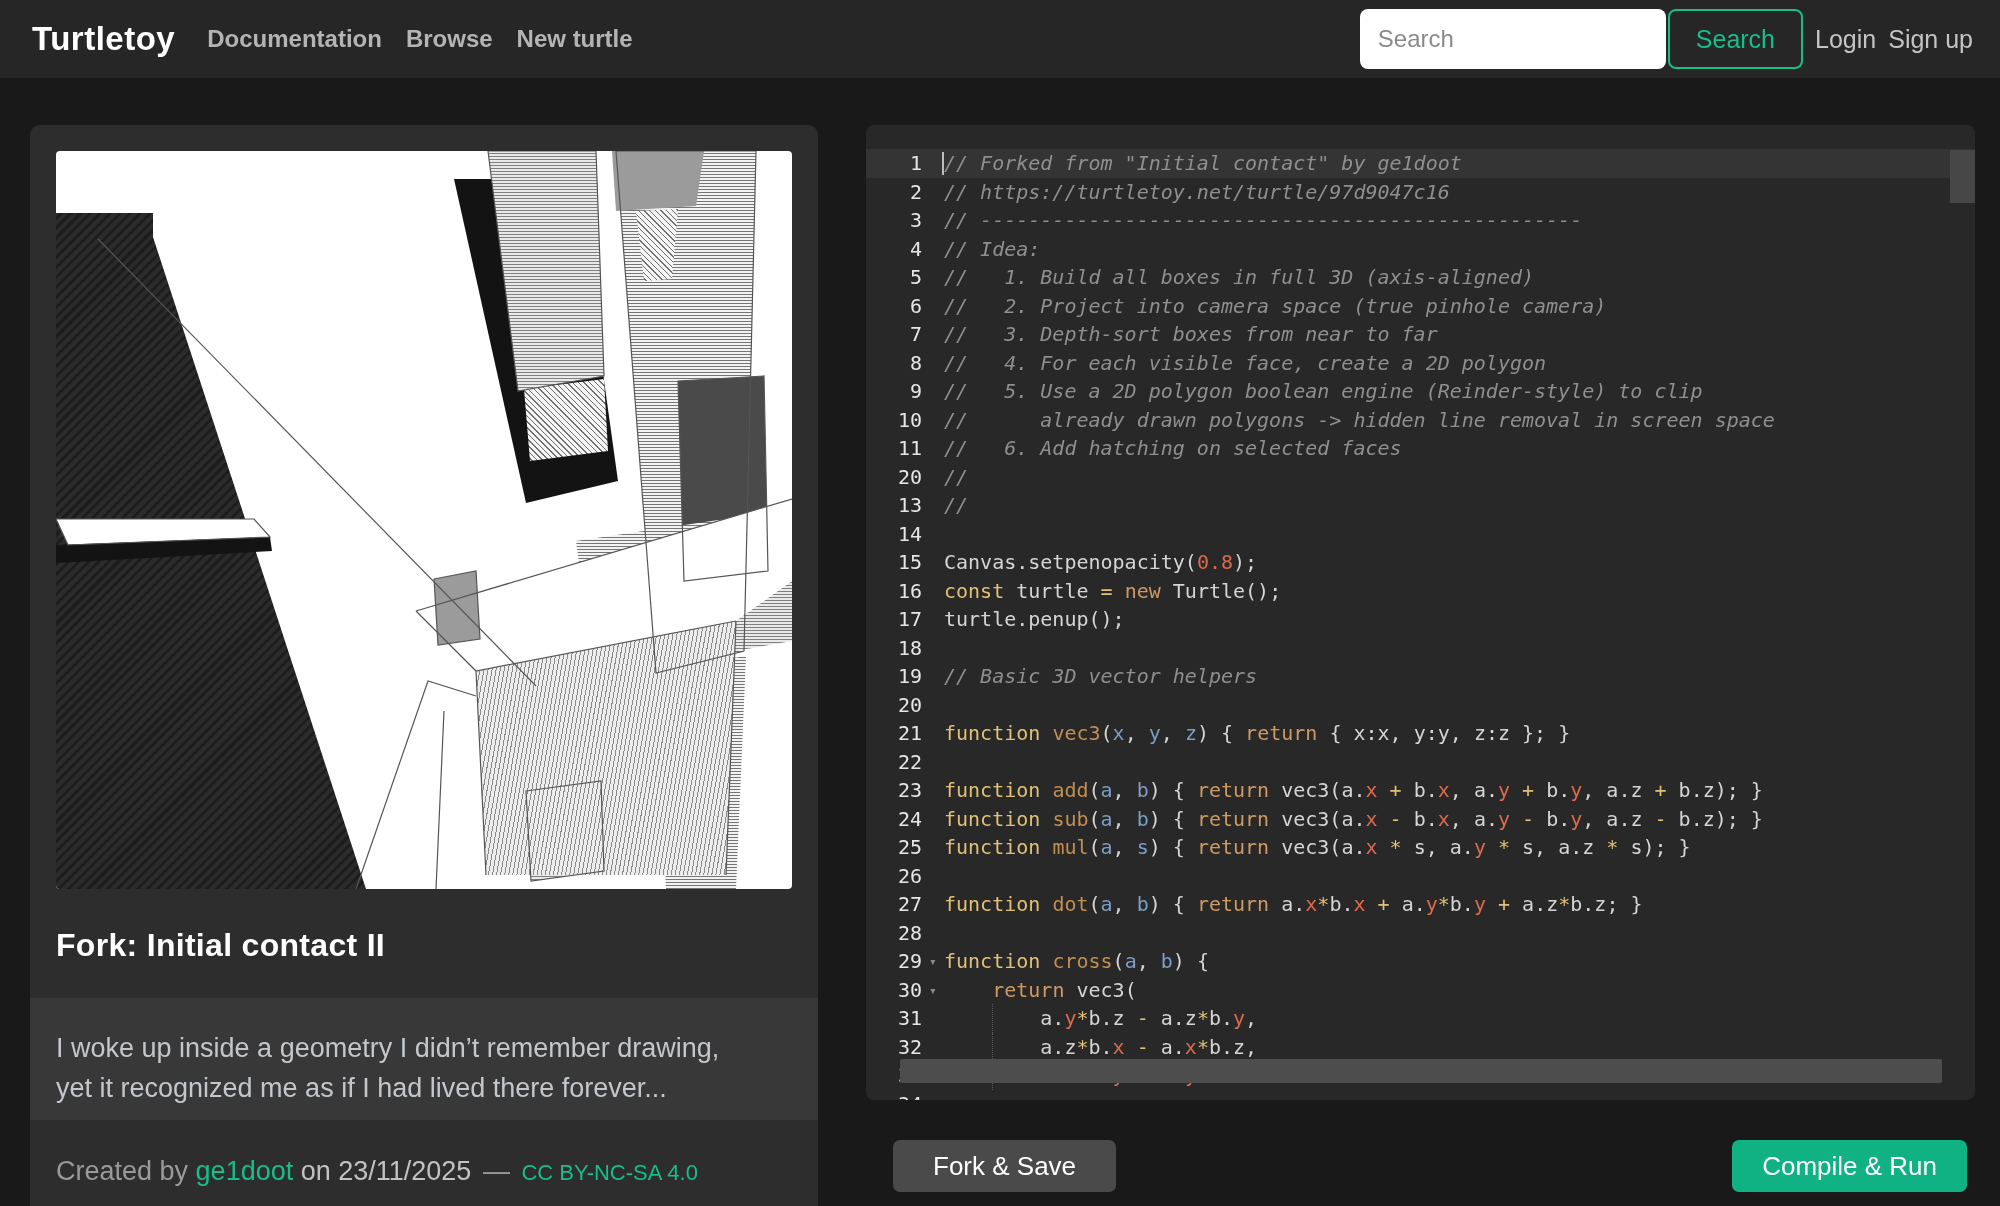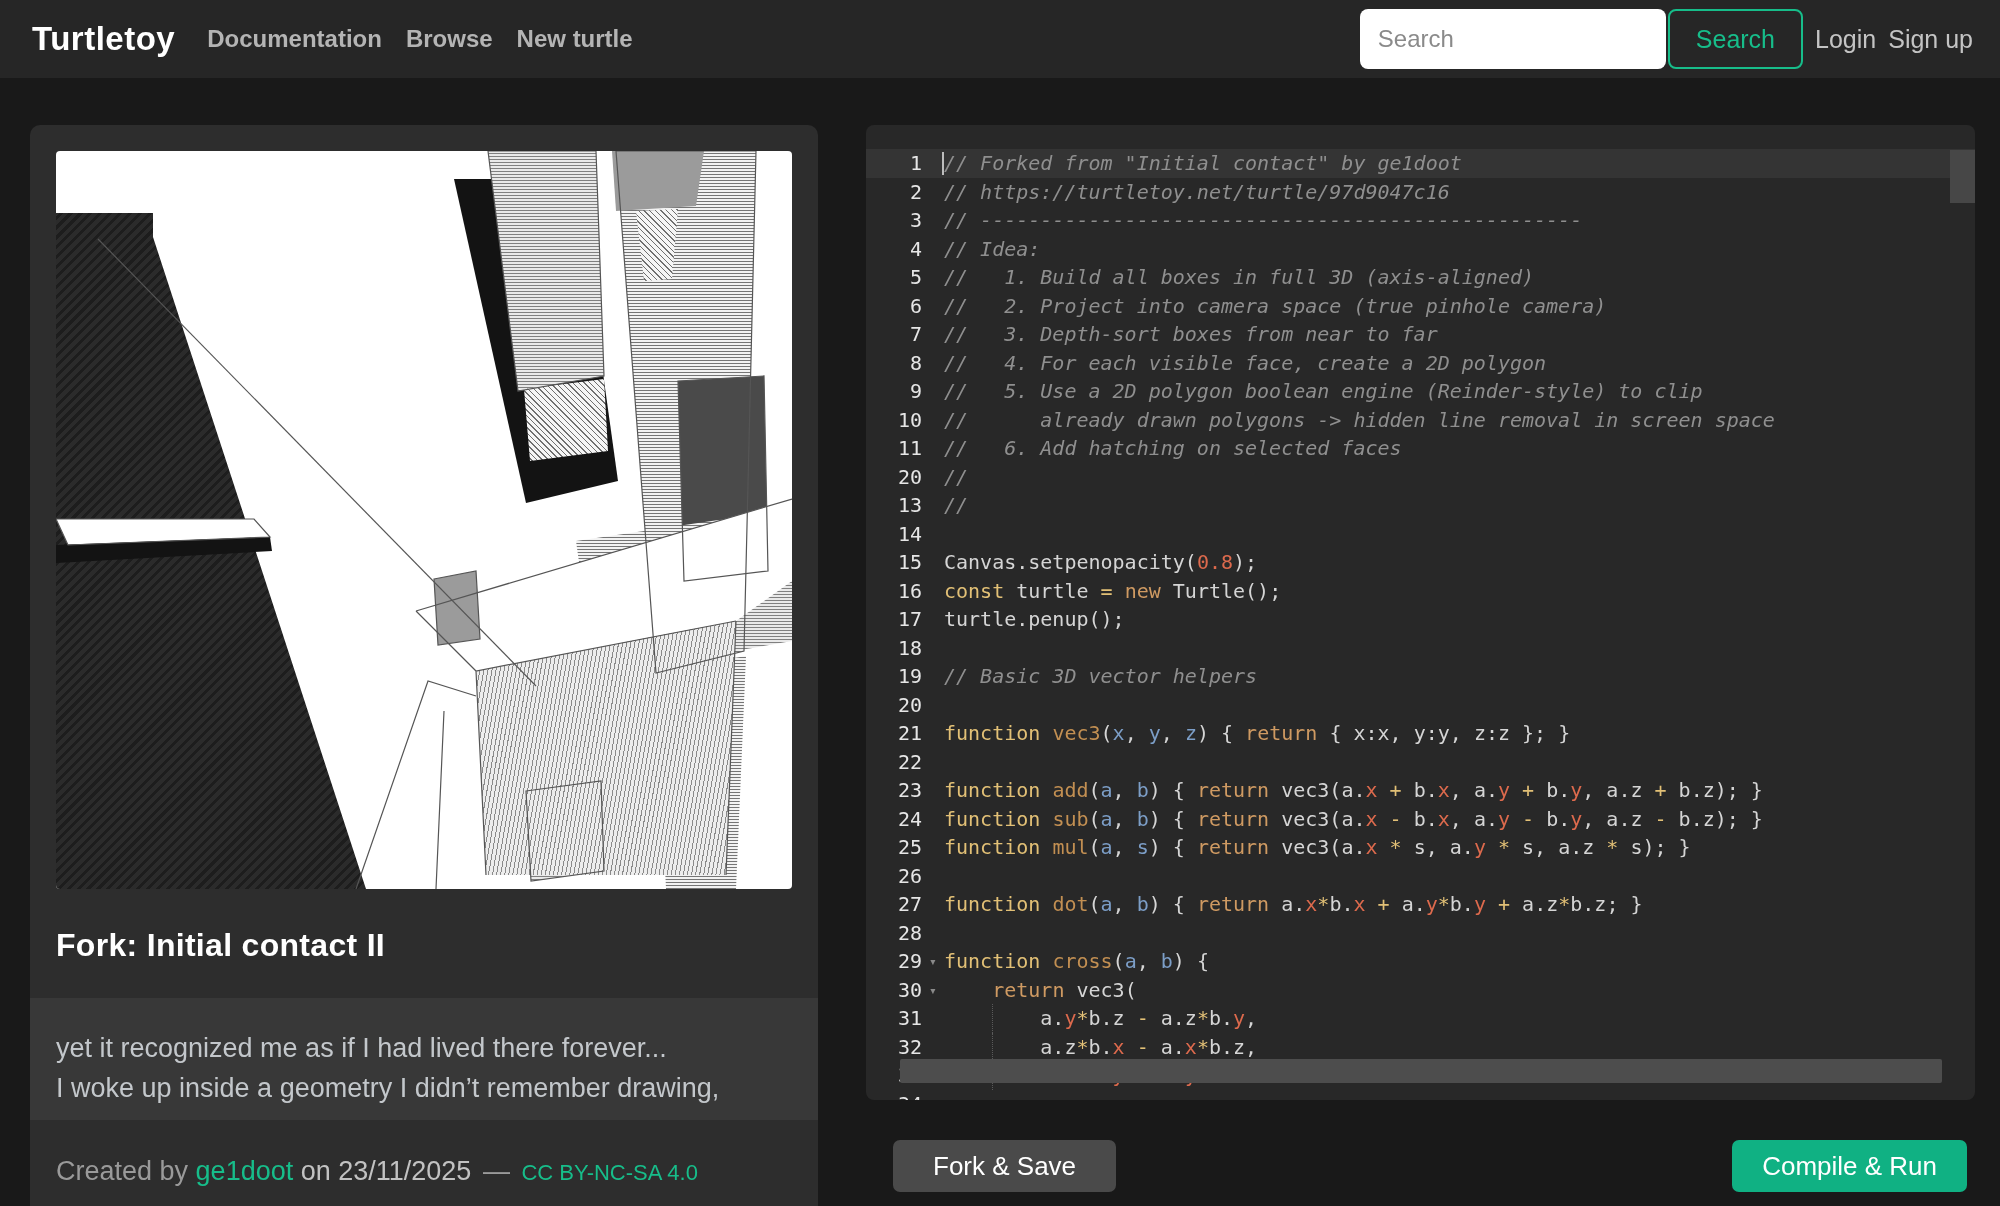--- a/index.html
+++ b/index.html
@@ -130,22 +130,22 @@
           <path d="M378,428 L420,420 L424,488 L382,494 Z"></path>
           <path d="M432,0 L540,0 L548,225 L462,240 Z"></path>
           <path d="M622,230 L708,225 L712,420 L628,430 Z"></path>
         </g>
       </svg>
     </div>
 
     <h1 class="turtle-title">Fork: Initial contact II</h1>
 
     <div class="description">
+      <p>I woke up inside a geometry I didn’t remember drawing,</p>
       <p>yet it recognized me as if I had lived there forever...</p>
-      <p>I woke up inside a geometry I didn’t remember drawing,</p>
     </div>
 
     <div class="byline">
       <span>Created by</span>
       <a class="author">ge1doot</a>
       <span class="when">on 23/11/2025</span>
       <span class="dash">—</span>
       <a class="license">CC BY-NC-SA 4.0</a>
     </div>
   </section>

